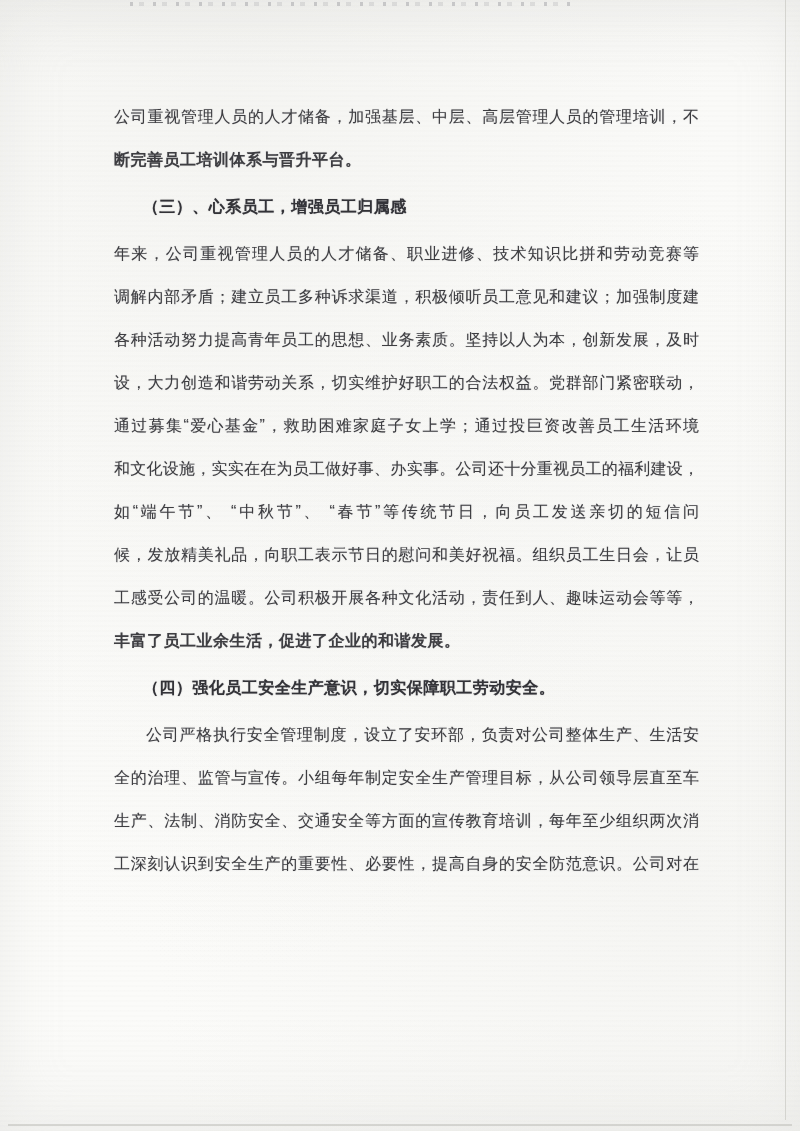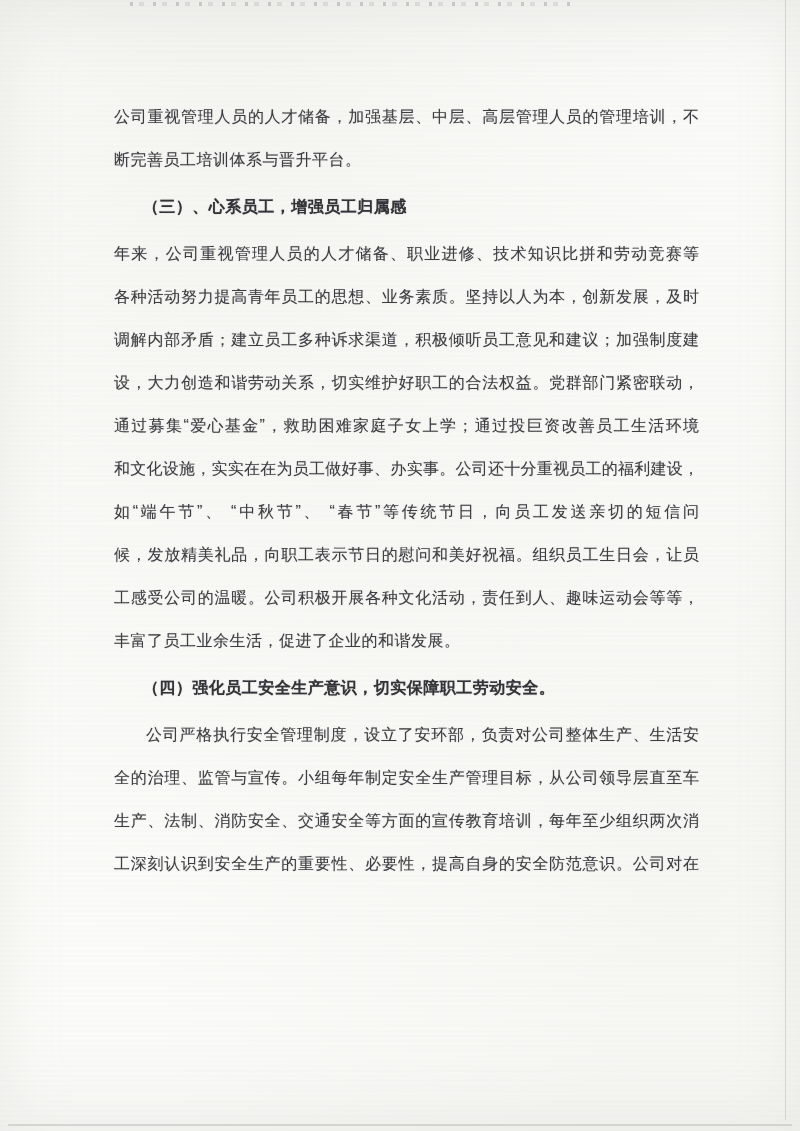--- a/index.html
+++ b/index.html
@@ -67,20 +67,21 @@
     text-align-last: justify;
     height: 43px;
     white-space: nowrap;
   }
   .line-end {
     text-align: center;
     text-align-last: left;
     height: 43px;
     letter-spacing: 0.5px;
     white-space: nowrap;
+    font-weight: bold;
   }
   .indent {
     text-indent: 2em;
   }
   .heading {
     font-weight: bold;
     color: #333338;
     text-indent: 1.8em;
     height: 43px;
     margin-top: 4px;
@@ -103,22 +104,22 @@
 
     <div>
       <div class="line">公司重视管理人员的人才储备，加强基层、中层、高层管理人员的管理培训，不</div>
       <div class="line-end">断完善员工培训体系与晋升平台。</div>
     </div>
 
     <div class="heading">（三）、心系员工，增强员工归属感</div>
 
     <div>
       <div class="line">年来，公司重视管理人员的人才储备、职业进修、技术知识比拼和劳动竞赛等</div>
+      <div class="line">调解内部矛盾；建立员工多种诉求渠道，积极倾听员工意见和建议；加强制度建</div>
       <div class="line">各种活动努力提高青年员工的思想、业务素质。坚持以人为本，创新发展，及时</div>
-      <div class="line">调解内部矛盾；建立员工多种诉求渠道，积极倾听员工意见和建议；加强制度建</div>
       <div class="line">设，大力创造和谐劳动关系，切实维护好职工的合法权益。党群部门紧密联动，</div>
       <div class="line">通过募集“爱心基金”，救助困难家庭子女上学；通过投巨资改善员工生活环境</div>
       <div class="line">和文化设施，实实在在为员工做好事、办实事。公司还十分重视员工的福利建设，</div>
       <div class="line">如“端午节”、 “中秋节”、 “春节”等传统节日，向员工发送亲切的短信问</div>
       <div class="line">候，发放精美礼品，向职工表示节日的慰问和美好祝福。组织员工生日会，让员</div>
       <div class="line">工感受公司的温暖。公司积极开展各种文化活动，责任到人、趣味运动会等等，</div>
       <div class="line-end">丰富了员工业余生活，促进了企业的和谐发展。</div>
     </div>
 
     <div class="heading">（四）强化员工安全生产意识，切实保障职工劳动安全。</div>

